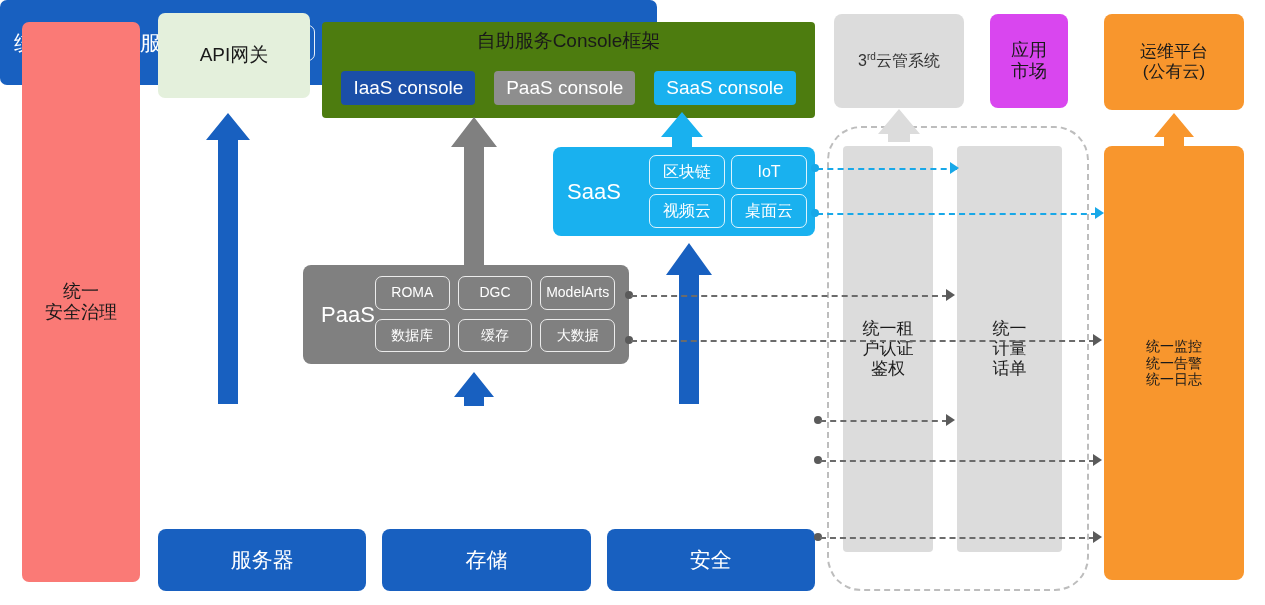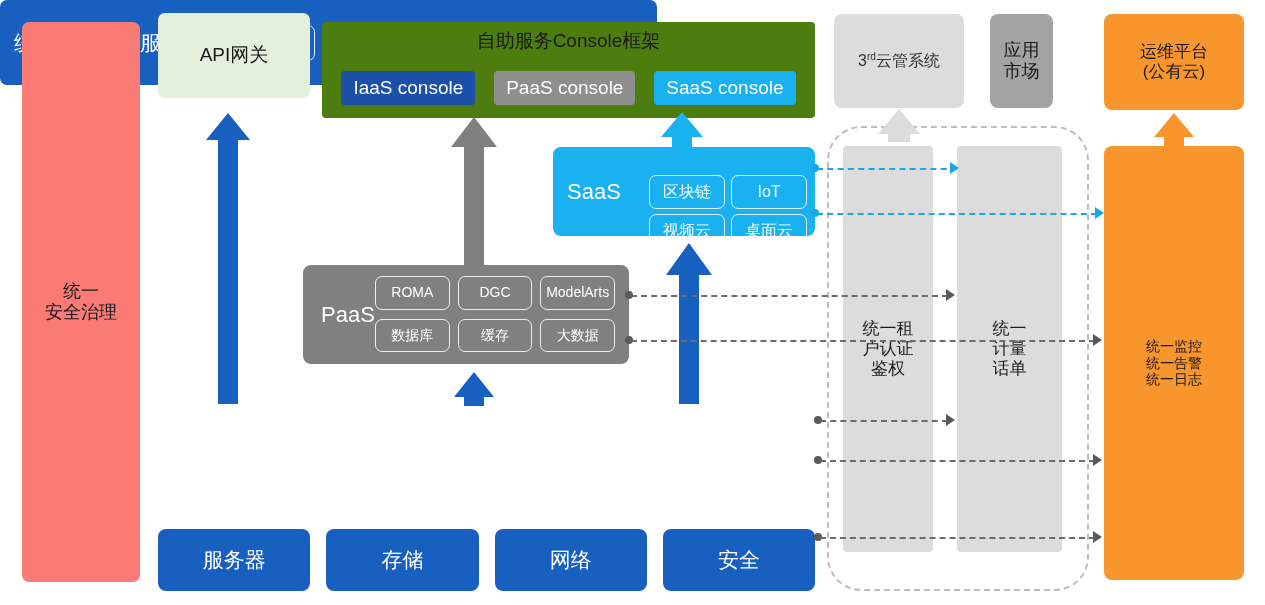--- a/index.html
+++ b/index.html
@@ -51,22 +51,22 @@
   .chip.paas { background: #8e8e8e; }
   .chip.saas { background: #19b1ef; }
 
   
   .cloudmgr {
     left: 834px; top: 14px; width: 130px; height: 94px;
     background: #dcdcdc; border-radius: 8px; color: #333; font-size: 16px;
   }
   .cloudmgr sup { font-size: 10px; vertical-align: super; }
   .appmkt {
-    left: 990px; top: 14px; width: 63px; height: 94px;
-    background: #a3a3a3; border-radius: 8px; color: #1a1a1a; font-size: 18px;
+    left: 990px; top: 14px; width: 78px; height: 94px;
+    background: #d946ef; border-radius: 8px; color: #1a1a1a; font-size: 18px;
   }
 
   
   .ops-top {
     left: 1104px; top: 14px; width: 140px; height: 96px;
     background: #f8962d; border-radius: 8px; color: #1a1a1a; font-size: 17px;
   }
   
   .ops-panel {
     left: 1104px; top: 146px; width: 140px; height: 434px;
@@ -79,21 +79,20 @@
     background: #19b1ef; border-radius: 8px; display: block;
   }
   .saas-label {
     position: absolute; left: 14px; top: 50%; transform: translateY(-50%);
     color: #fff; font-size: 22px;
   }
   .saas-grid {
     position: absolute; left: 96px; top: 8px; width: 158px; height: 73px;
     display: grid; grid-template-columns: 1fr 1fr; grid-template-rows: 1fr 1fr;
     gap: 5px 6px;
-    margin-top: 20px;
   }
   .tagline {
     border: 1.6px solid rgba(255,255,255,.85); border-radius: 7px;
     color: #fff; font-size: 16px;
     display: flex; align-items: center; justify-content: center;
     white-space: nowrap;
   }
 
   
   .paas-block {
@@ -251,21 +250,20 @@
     <span class="infra-label">统一基础设施服务</span>
     <span class="infra-chip">Compute</span>
     <span class="infra-chip">Storage</span>
     <span class="infra-chip">Network</span>
     <span class="infra-chip">CCE</span>
   </div>
 
   <div class="bottom-row">
     <div class="bottom-box">服务器</div>
     <div class="bottom-box">存储</div>
-    <div class="bottom-box">网络</div>
     <div class="bottom-box">安全</div>
   </div>
 
   <svg width="1265" height="605" style="position:absolute;left:0;top:0;pointer-events:none;">
 
     <g>
       <polygon points="228,113 250,140 238,140 238,404 218,404 218,140 206,140" fill="#1860c0"></polygon>
     </g>
 
     <g>

